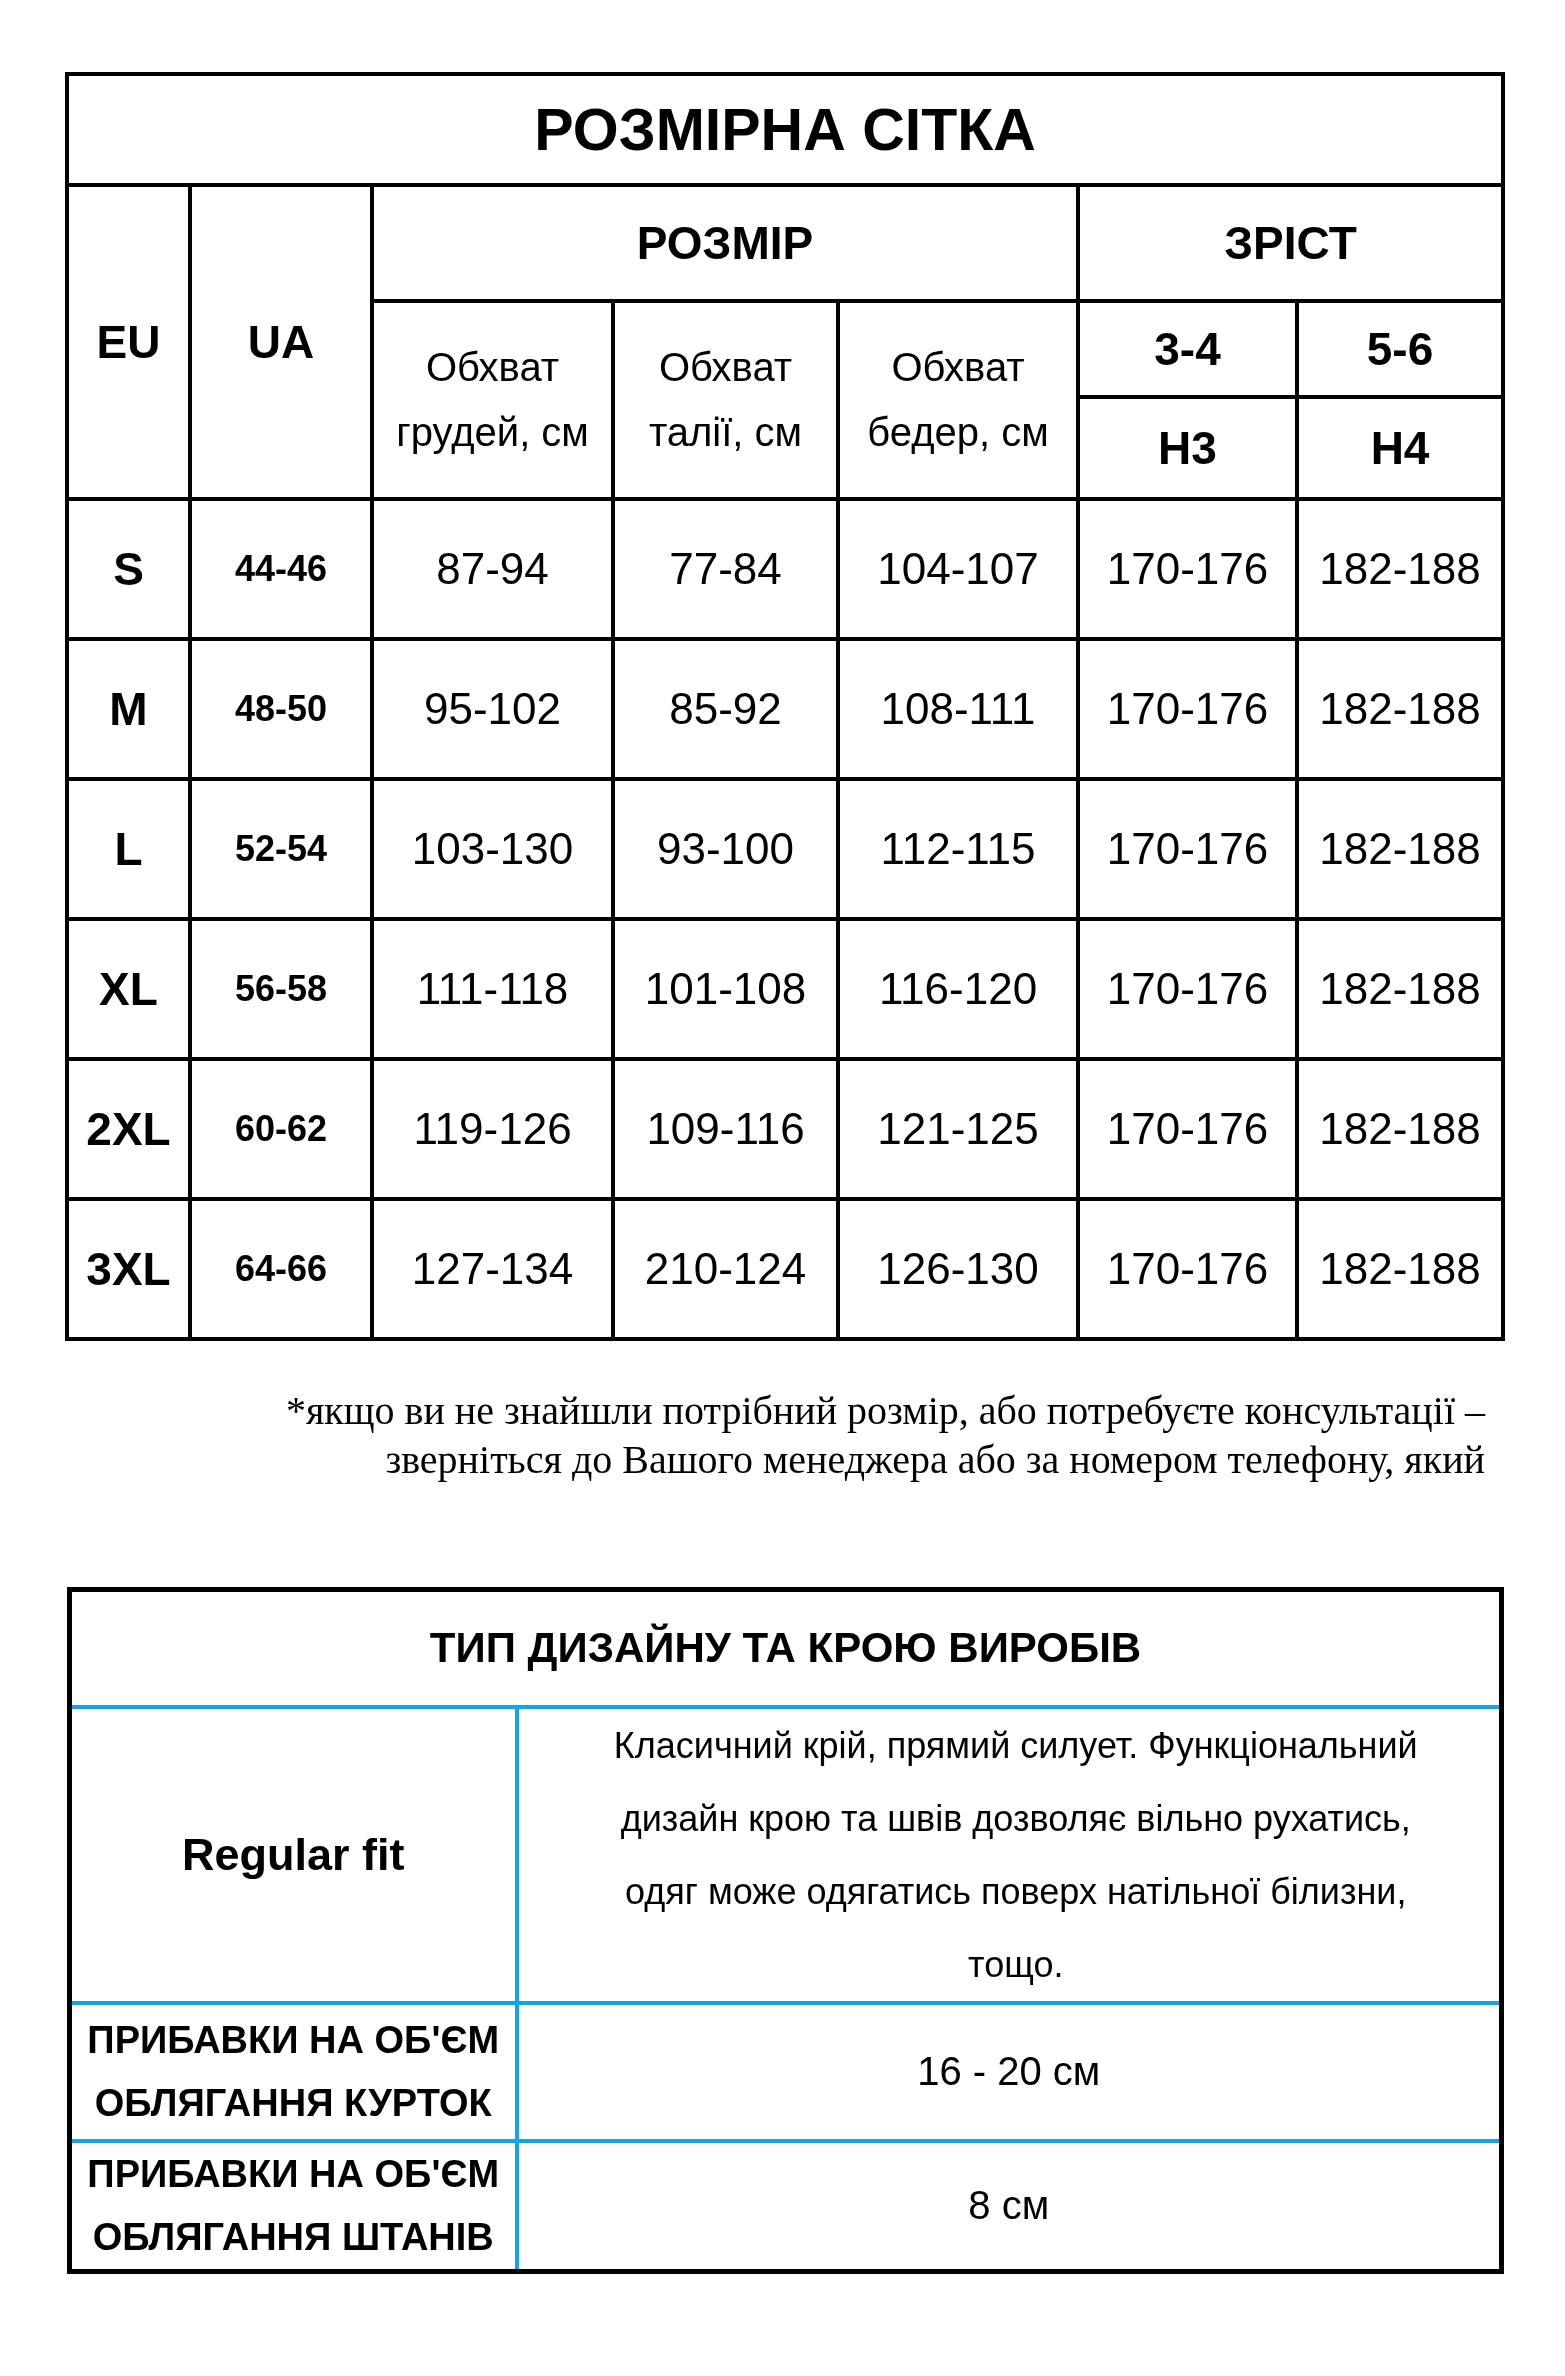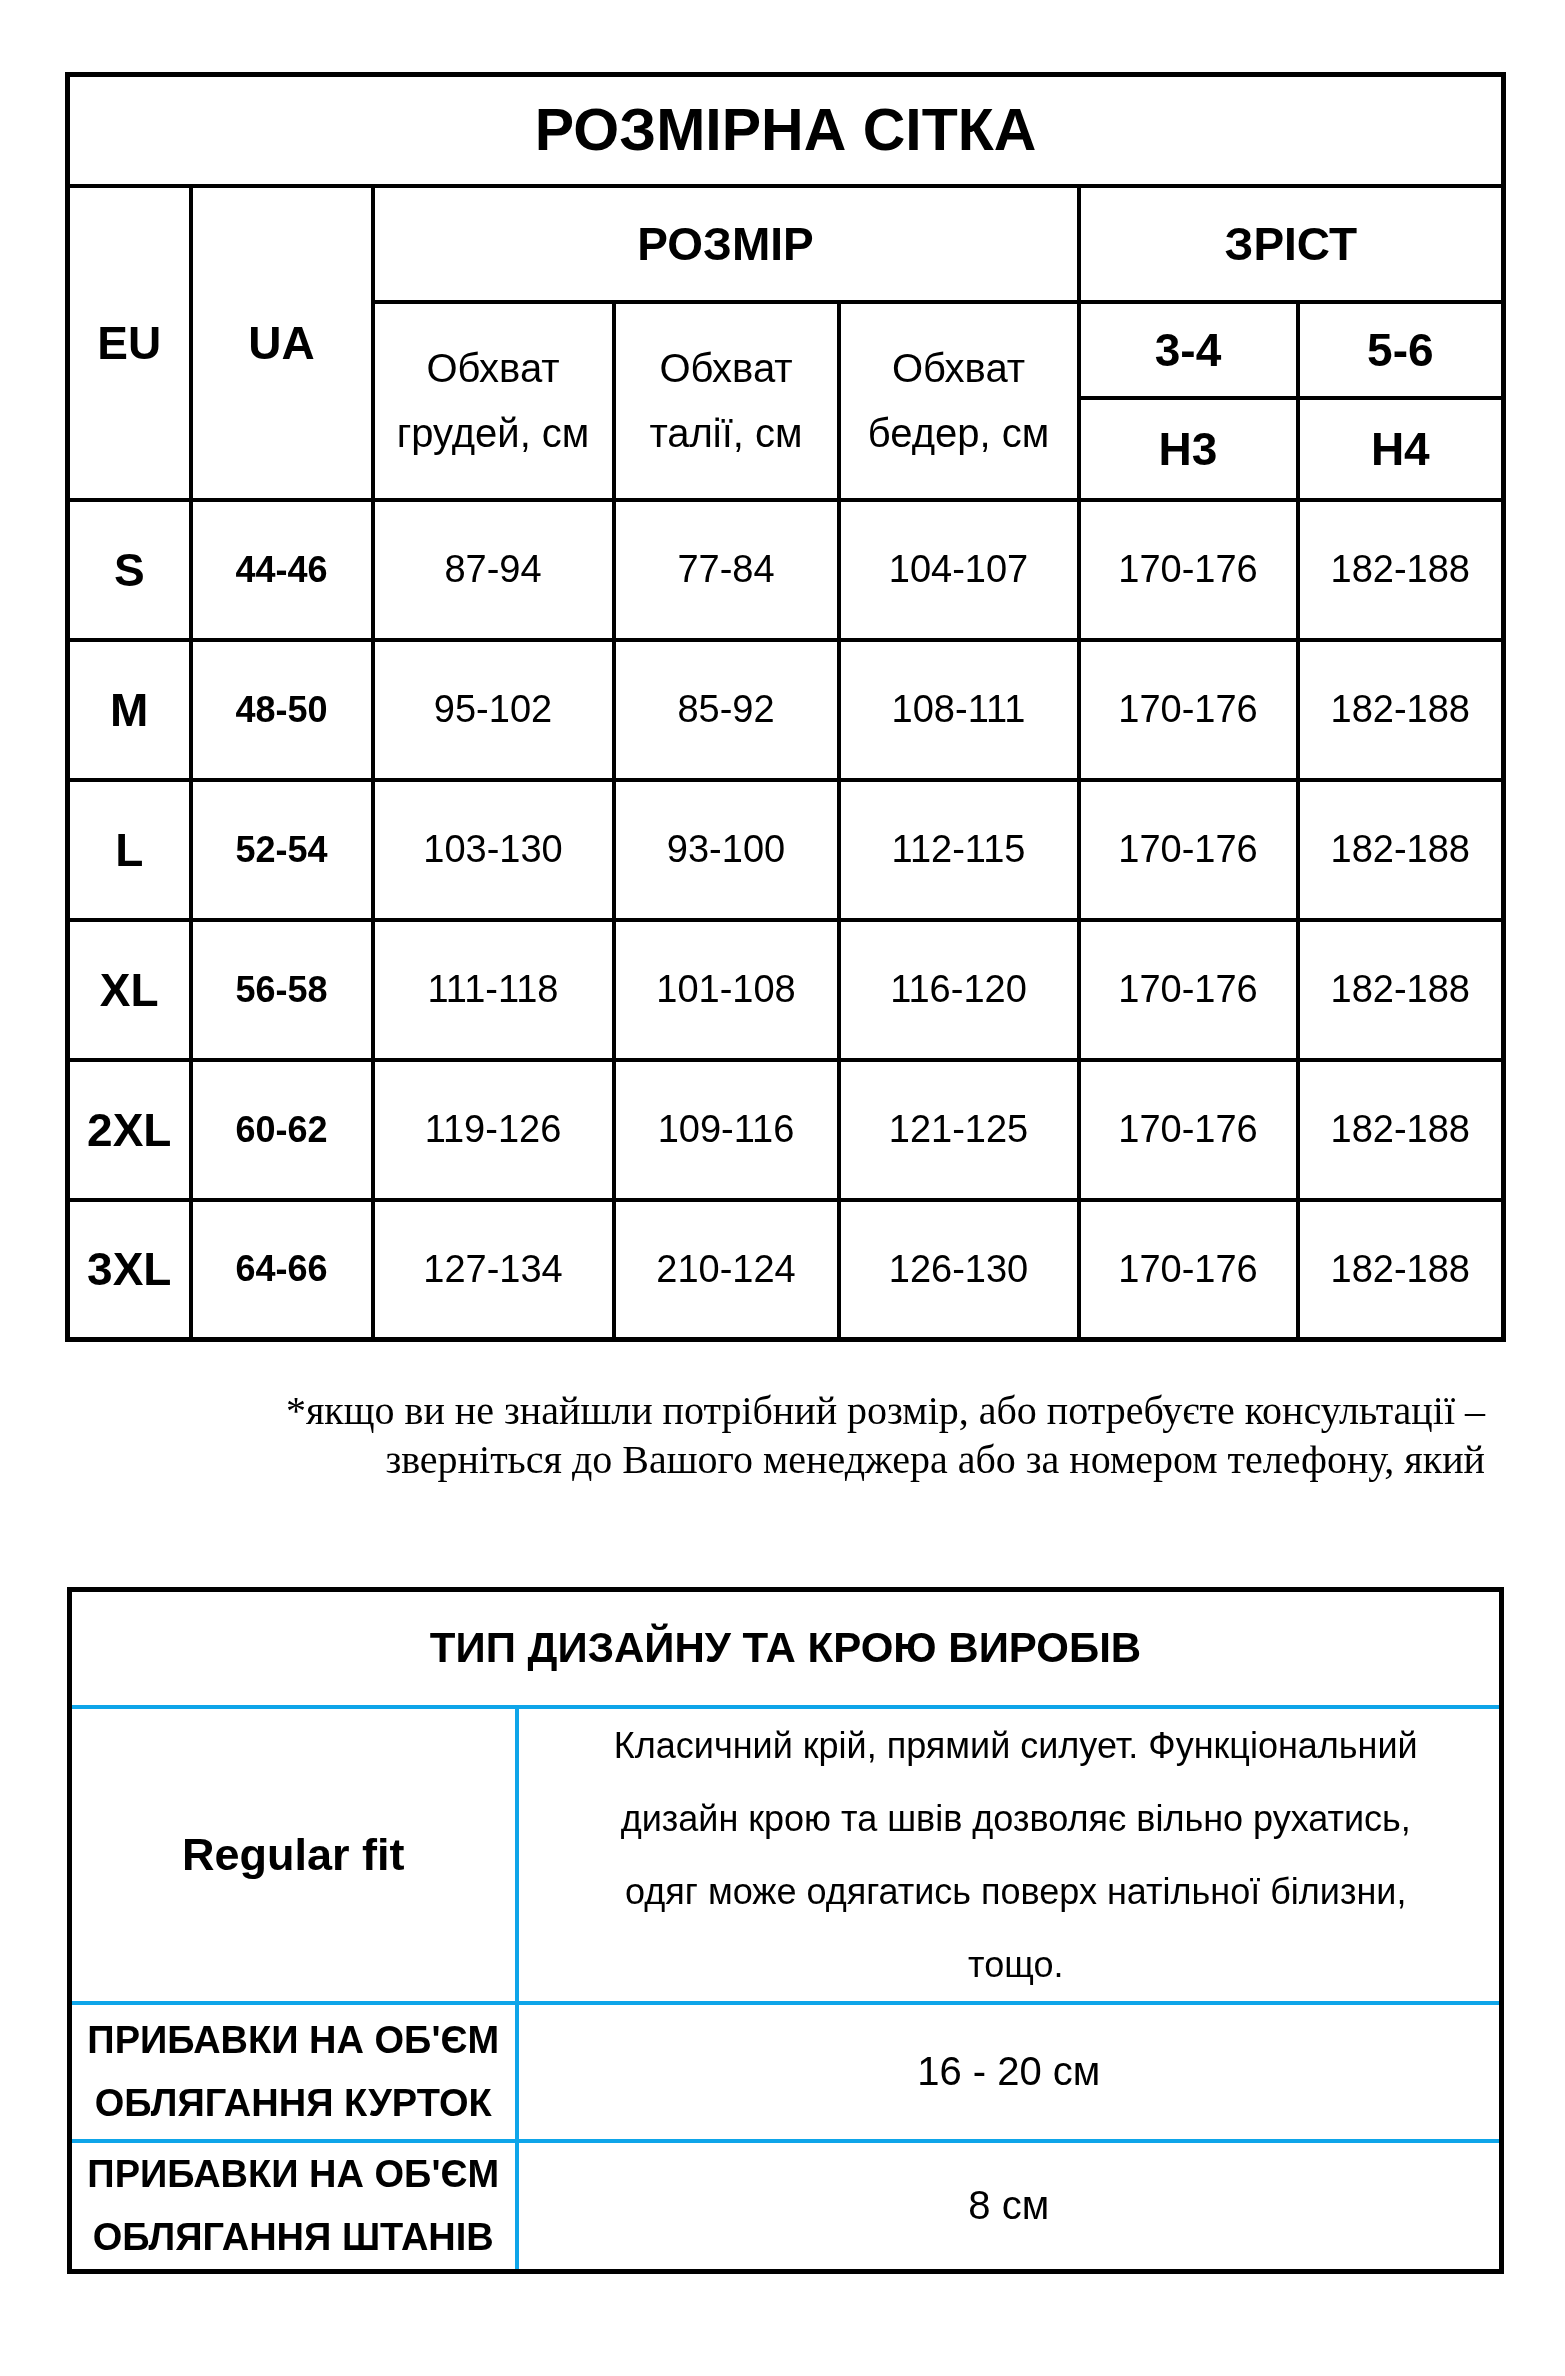--- a/index.html
+++ b/index.html
@@ -5,35 +5,35 @@
   html,body{margin:0;padding:0;}
   body{
     width:1565px;height:2376px;
     background:#ffffff;color:#000000;
     font-family:"Liberation Sans", sans-serif;
     position:relative;
   }
   table{border-collapse:collapse;table-layout:fixed;position:absolute;background:#fff;}
 
   
-  .t1{left:65px;top:72px;width:1435px;border:5px solid #000000;}
+  .t1{left:65px;top:72px;width:1435px;border:2px solid #000000;}
   .t1 th,.t1 td{border:4px solid #000;text-align:center;vertical-align:middle;padding:0;overflow:hidden;}
   .t1 .title-cell{font-size:59px;font-weight:bold;letter-spacing:0px;}
   .tr-title{height:111px;}
   .tr-h1{height:116px;}
   .tr-h2{height:96px;}
   .tr-h3{height:102px;}
   .tr-data{height:140px;}
   .group-label{font-size:46px;font-weight:bold;}
   .eu-ua{font-size:46px;font-weight:bold;}
   .measure-head{font-size:40px;font-weight:normal;line-height:65px;}
   .height-sub{font-size:46px;font-weight:bold;}
   .cell-size{font-size:46px;font-weight:bold;}
   .cell-ua{font-size:36px;font-weight:bold;}
-  .cell-val{font-size:38px;font-weight:normal;}
+  .cell-val{font-size:44px;font-weight:normal;}
 
   
   .footnote{
     position:absolute;left:89px;top:1386px;width:1396px;
     font-size:40px;line-height:49px;text-align:right;font-family:Liberation Serif, serif;
   }
 
   
   .t2{left:67px;top:1587px;width:1433px;border:5px solid #000;}
   .t2 th,.t2 td{border:4px solid #0ea5e9;text-align:center;vertical-align:middle;padding:0;overflow:hidden;}

